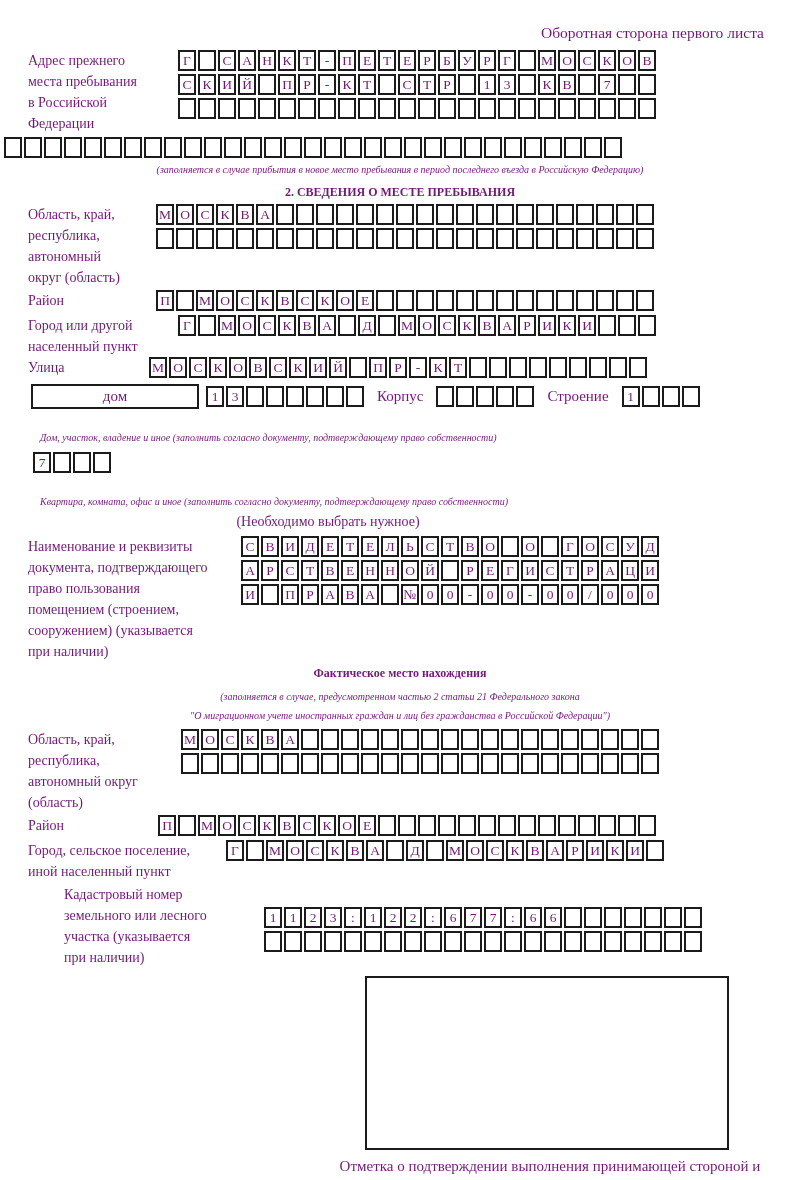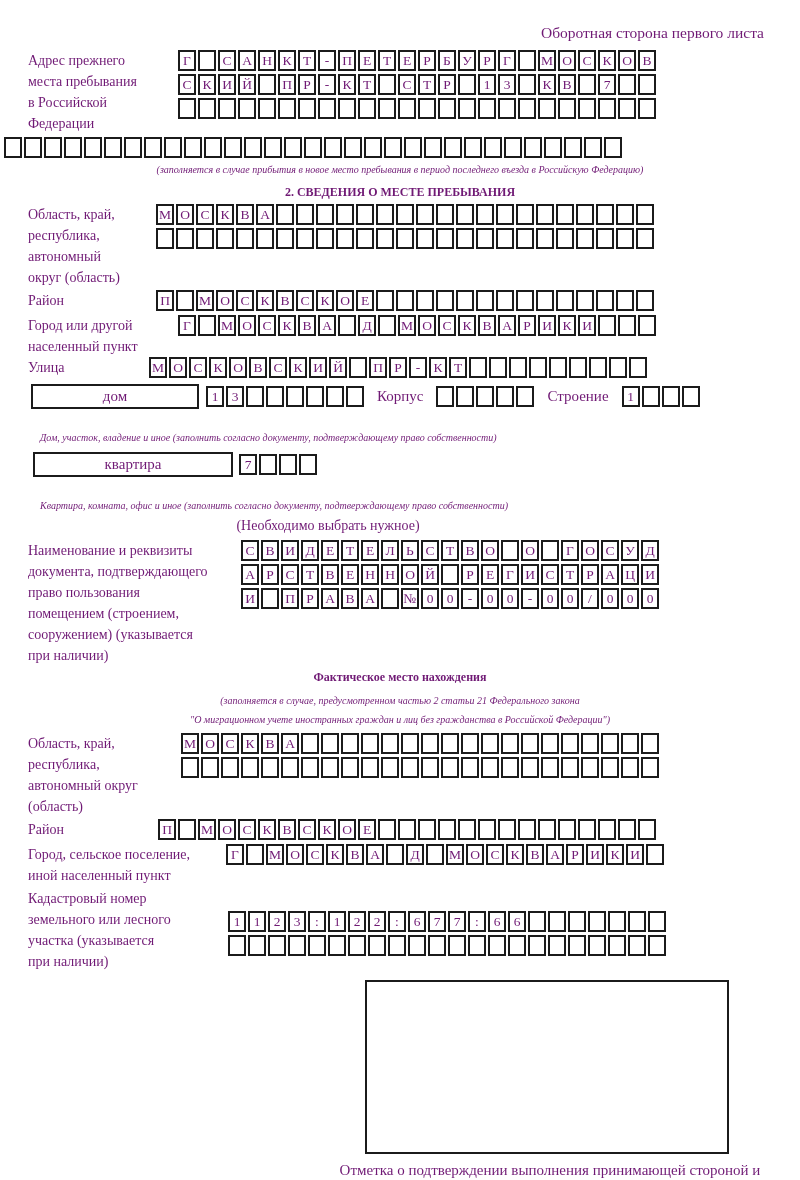--- a/index.html
+++ b/index.html
@@ -33,21 +33,21 @@
   
   .f-prev   .lbl { width:150px; }
   .f-obl    .lbl { width:128px; }
   .f-raion  .lbl { width:128px; }
   .f-gorod  .lbl { width:150px; }
   .f-ulitsa .lbl { width:121px; }
   .f-doc    .lbl { width:213px; }
   .f-fobl   .lbl { width:153px; }
   .f-fraion .lbl { width:130px; }
   .f-fgorod .lbl { width:198px; }
-  .f-kad    .lbl { width:200px; }
+  .f-kad    .lbl { width:200px;margin-left:36px; }
 
   .fullrow { margin-left:-24px; margin-top:3px; }
 
   .domline { display:flex; align-items:center; gap:7px; margin-left:3px; margin-top:6px; }
   .domline .inline-lbl { padding:0 6px; font-size:15px; }
   .kvline  { display:flex; align-items:center; gap:6px; margin-left:5px; margin-top:5px; }
 
   .chkline { display:flex; align-items:center; margin-top:7px; }
   .cbox {
     flex:none; width:20px; height:23px; border:2px solid #1b1b1b; margin:0 10px;
@@ -378,21 +378,20 @@
     <div class="cellrow">
         <span class="cell">1</span>
         <span class="cell"></span>
         <span class="cell"></span>
         <span class="cell"></span>
       </div>
   </div>
   <div class="caption cap-indent">Дом, участок, владение и иное (заполнить согласно документу, подтверждающему право собственности)</div>
 
   <div class="kvline">
-    <div class="bigbox" style="width:200px">квартира</div>
     <div class="cellrow">
         <span class="cell">7</span>
         <span class="cell"></span>
         <span class="cell"></span>
         <span class="cell"></span>
       </div>
   </div>
   <div class="caption cap-indent">Квартира, комната, офис и иное (заполнить согласно документу, подтверждающему право собственности)</div>
 
   <div class="chk-note">(Необходимо выбрать нужное)</div>

